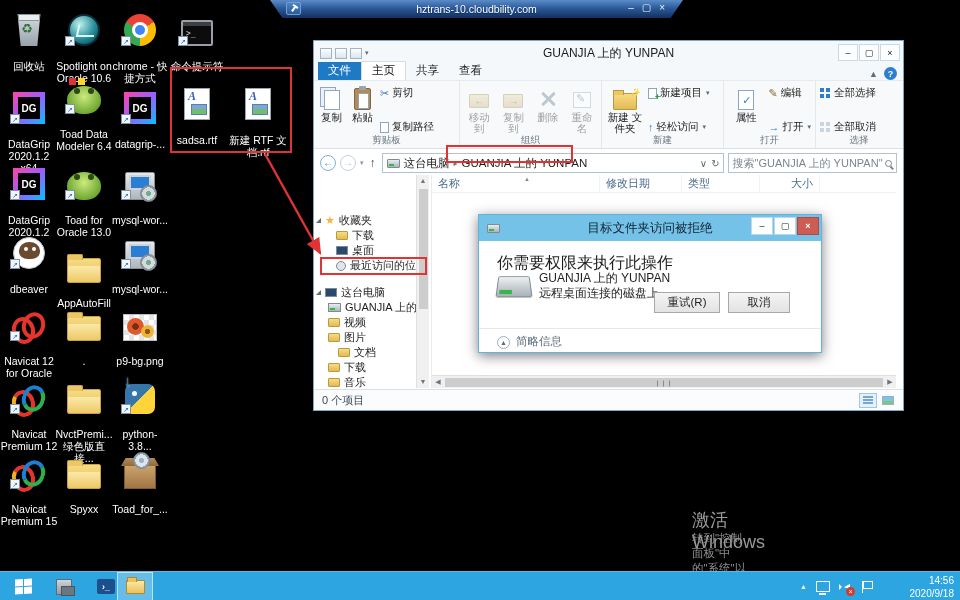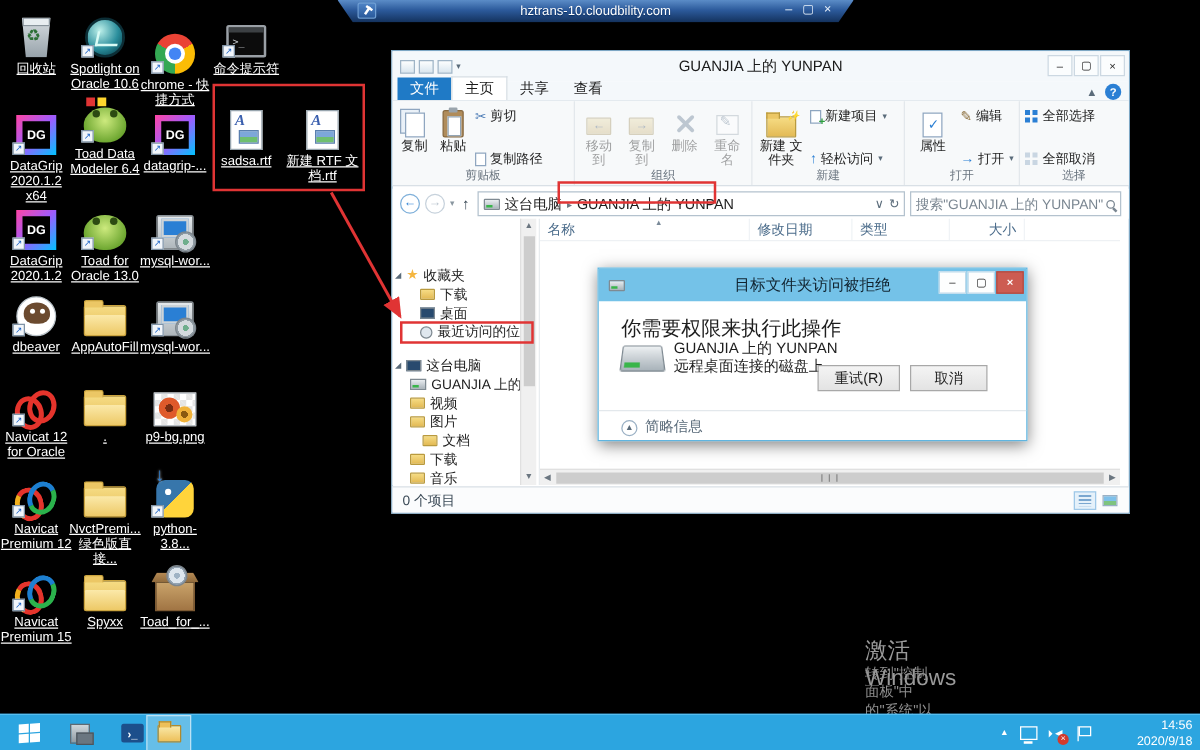--- a/index.html
+++ b/index.html
@@ -14,21 +14,21 @@
   #rdpbar .pinbtn{position:absolute;left:16px;top:2px;width:15px;height:13px;background:linear-gradient(#4d82c4,#2a5a9c);border:1px solid #6f9fd4;border-radius:2px;display:flex;align-items:center;justify-content:center;}
   .pinglyph{width:2px;height:7px;background:#fff;position:relative;transform:rotate(35deg);}
   .pinglyph::after{content:"";position:absolute;top:0;left:-2px;width:6px;height:2px;background:#fff;}
   #rdpbar .host{flex:1;text-align:center;color:#fff;font-size:10.5px;text-shadow:0 1px 1px #00285a;}
   #rdpbar .rdp-btns{position:absolute;right:18px;top:2px;display:flex;gap:8px;color:#e8f1fb;font-size:10px;}
   #rdpbar .rdp-btns span{cursor:default;line-height:12px;}
 
   
   .dicon{position:absolute;width:58px;text-align:center;z-index:2;}
   .igbox{height:38px;display:flex;align-items:flex-end;justify-content:center;position:relative;}
-  .dlabel{margin-top:3px;color:#fff;font-size:10.5px;line-height:12px;text-shadow:0 1px 2px #000,0 0 3px #000;word-break:break-word;text-decoration:underline;}
+  .dlabel{margin-top:14px;color:#fff;font-size:10.5px;line-height:12px;text-shadow:0 1px 2px #000,0 0 3px #000;word-break:break-word;}
   .sc{position:absolute;left:calc(50% - 19px);bottom:0;width:10px;height:10px;background:#f2f6fb;border:1px solid #7f93a6;display:flex;align-items:center;justify-content:center;}
   .sc::before{content:"\2197";font-size:7px;color:#1a62c5;line-height:7px;}
   .ig{position:relative;}
 
   .recycle-ic{width:26px;height:32px;background:linear-gradient(#d7dde1,#97a2aa);clip-path:polygon(6% 0,94% 0,82% 100%,18% 100%);}
   .recycle-ic::before{content:"\267B";position:absolute;left:5px;top:7px;color:#2d6f35;font-size:13px;}
   .recycle-ic::after{content:"";position:absolute;left:2px;top:0;right:2px;height:5px;background:#e9eef1;border:1px solid #8a959d;}
 
   .spotlight-ic{width:32px;height:32px;border-radius:50%;background:radial-gradient(circle at 35% 30%,#bdf0ea,#2a8e9c 55%,#083e4a 95%);border:2px solid #0c2e36;}
   .spotlight-ic::after{content:"";position:absolute;left:7px;top:9px;width:16px;height:10px;border-left:2px solid #d9fbf5;border-bottom:2px solid #d9fbf5;transform:skewX(-12deg);}
@@ -264,21 +264,21 @@
       </div>
     <div class="dlabel">回收站</div>
   </div>
   <div class="dicon" style="left:55px;top:8px">
     <div class="igbox">
         <div class="ig spotlight-ic"></div>
         <i class="sc"></i>
       </div>
     <div class="dlabel">Spotlight on Oracle 10.6</div>
   </div>
-  <div class="dicon" style="left:111px;top:21px">
+  <div class="dicon" style="left:111px;top:8px">
     <div class="igbox">
         <div class="ig chrome-ic"></div>
         <i class="sc"></i>
       </div>
     <div class="dlabel">chrome - 快捷方式</div>
   </div>
   <div class="dicon" style="left:168px;top:8px">
     <div class="igbox">
         <div class="ig cmd-ic"></div>
         <i class="sc"></i>
@@ -342,21 +342,21 @@
     <div class="dlabel">mysql-wor...</div>
   </div>
 
   <div class="dicon" style="left:0;top:231px">
     <div class="igbox">
         <div class="ig dbeaver-ic"></div>
         <i class="sc"></i>
       </div>
     <div class="dlabel">dbeaver</div>
   </div>
-  <div class="dicon" style="left:55px;top:231px">
+  <div class="dicon" style="left:55px;top:245px">
     <div class="igbox">
         <div class="ig folder-ic"></div>
       </div>
     <div class="dlabel">AppAutoFill</div>
   </div>
   <div class="dicon" style="left:111px;top:231px">
     <div class="igbox">
         <div class="ig installer-ic"></div>
         <i class="sc"></i>
       </div>

